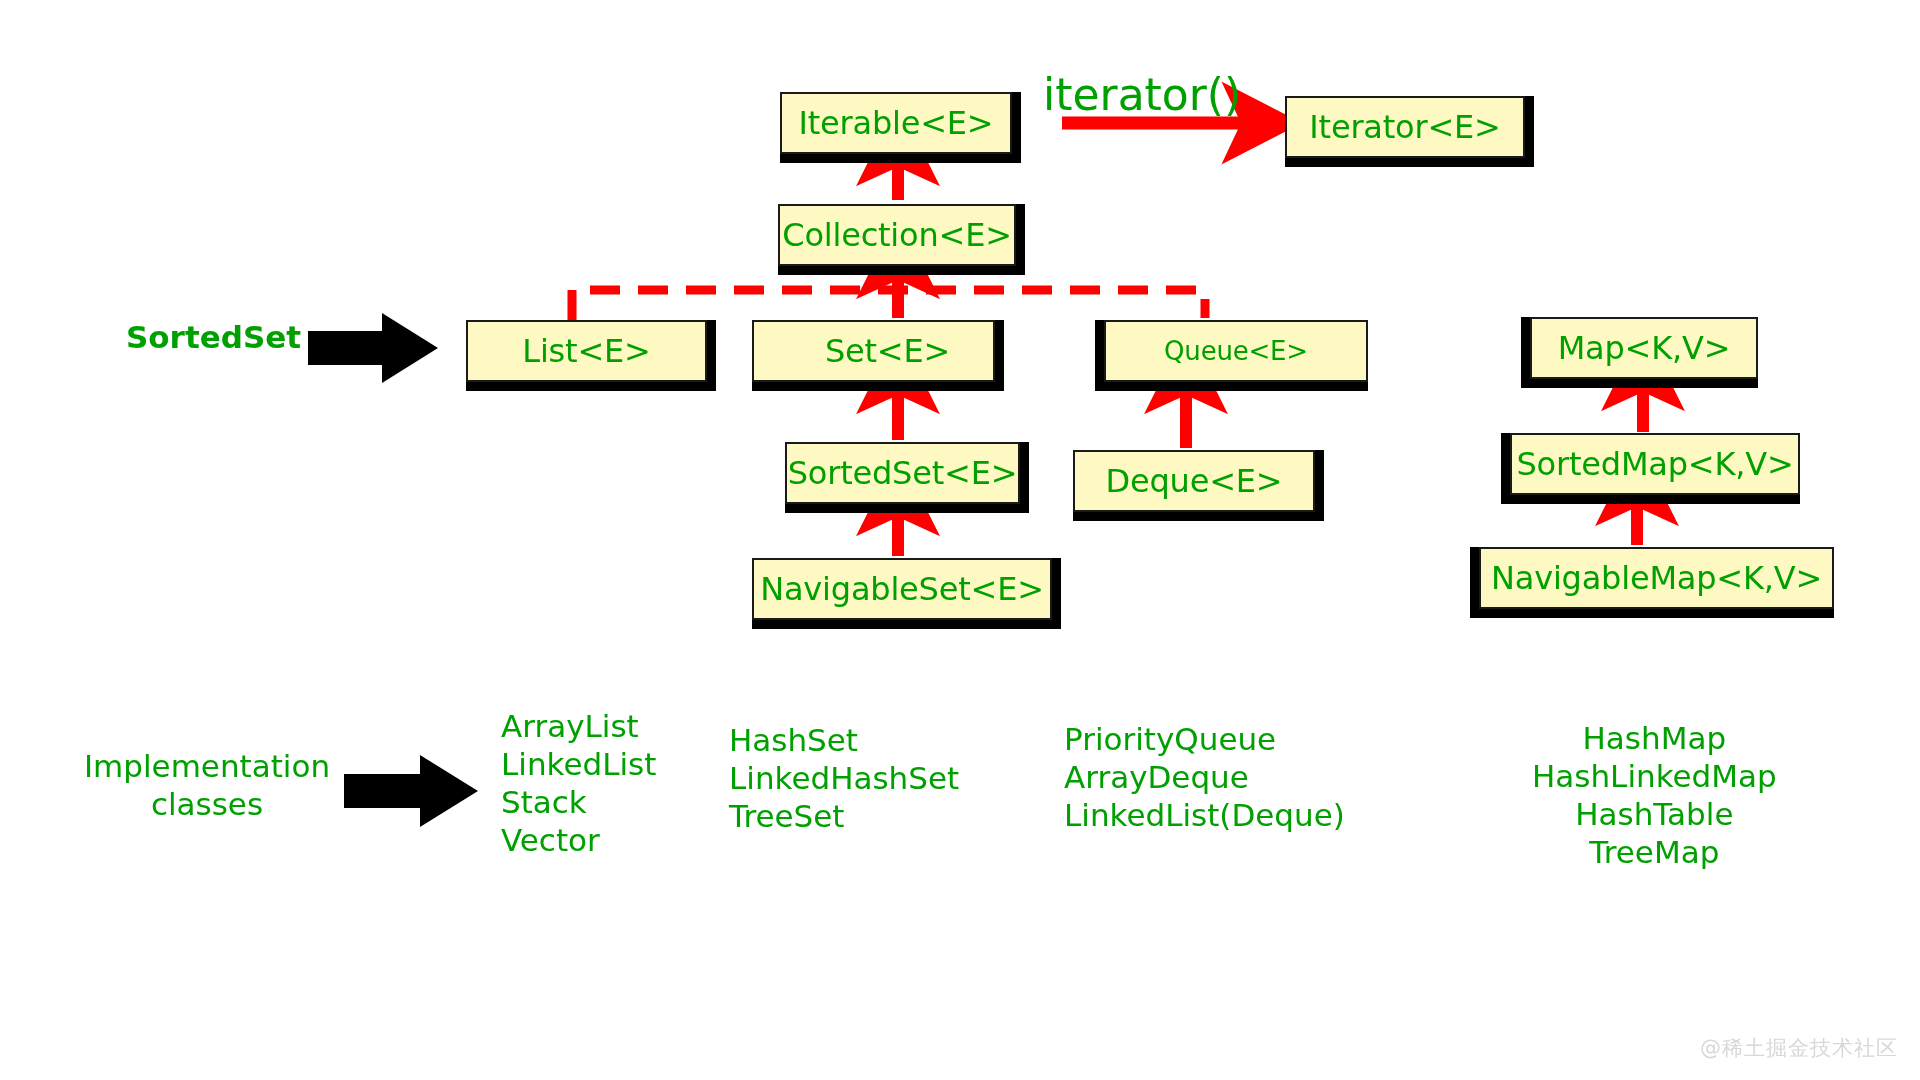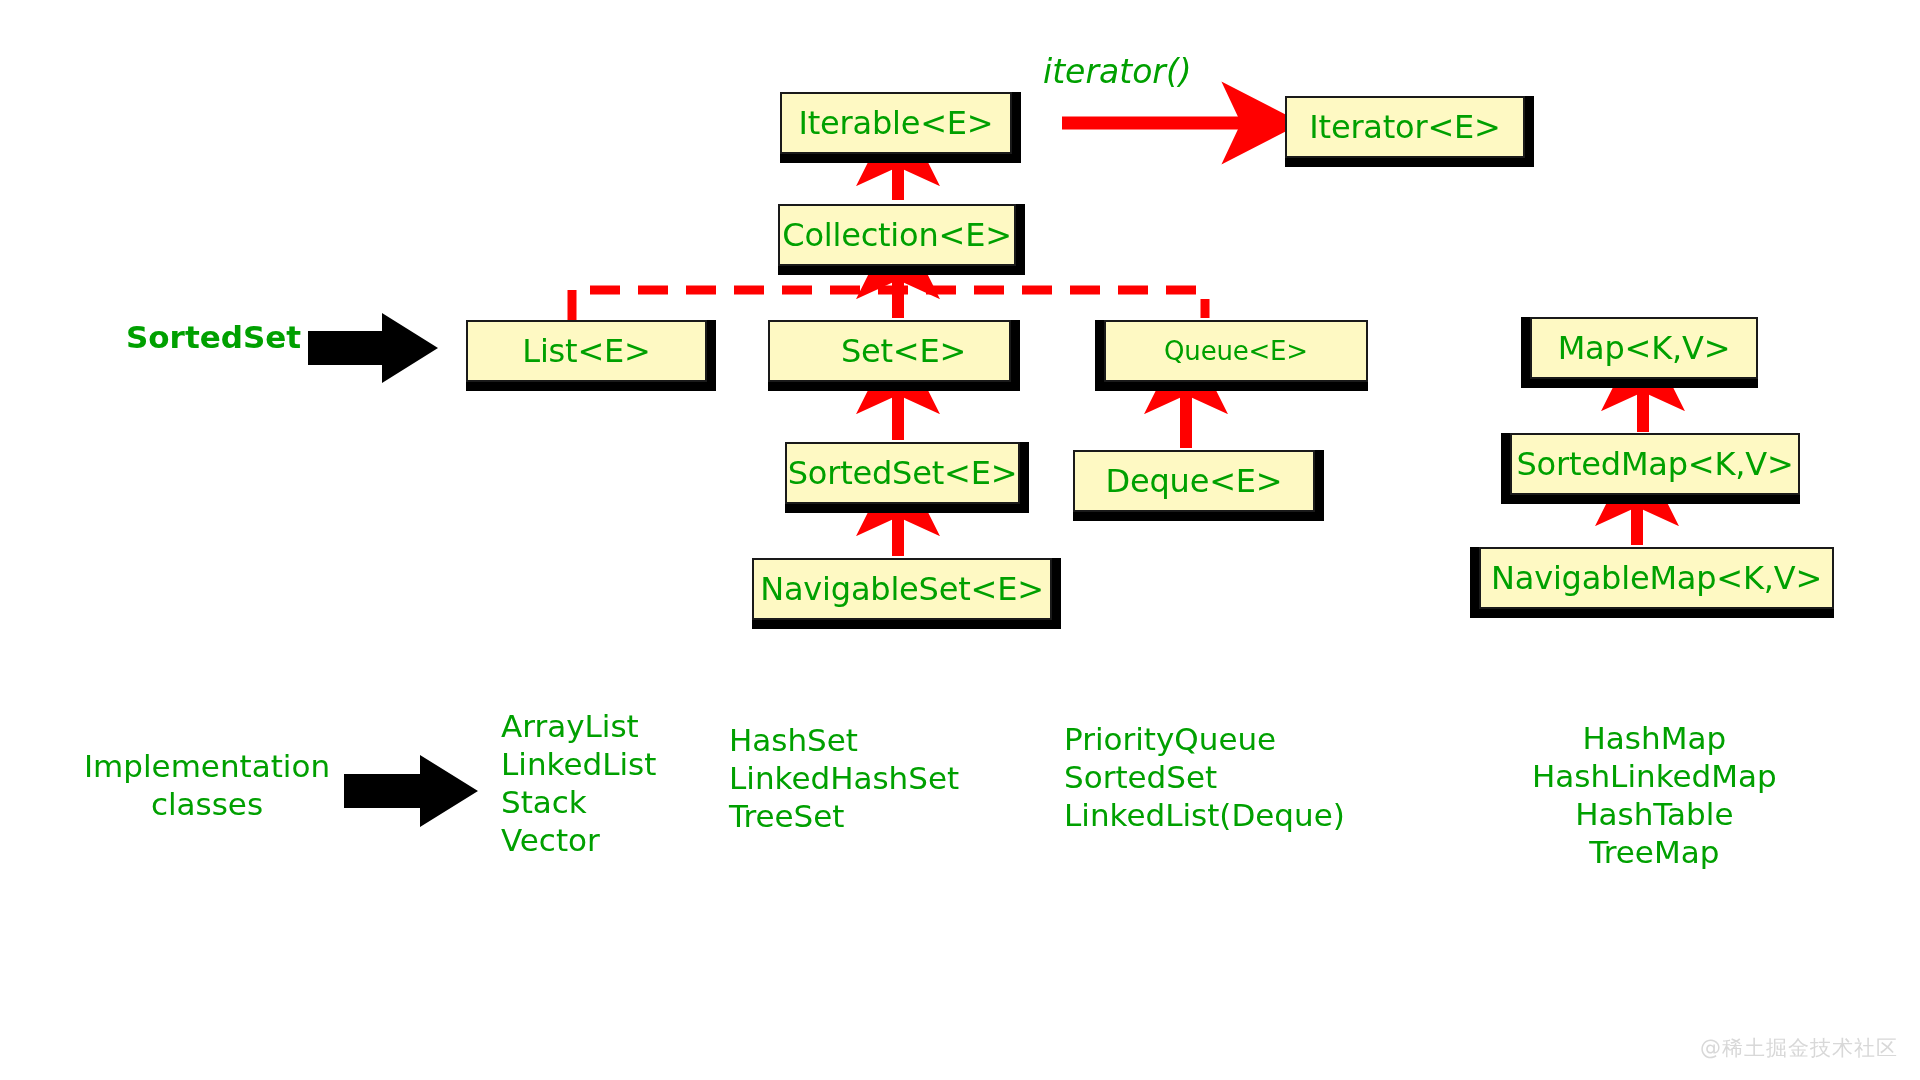--- a/index.html
+++ b/index.html
@@ -132,31 +132,31 @@
   </svg>
 
   <svg class="fatarrow" style="left:344px; top:755px; width:134px; height:72px;" viewBox="0 0 134 72" xmlns="http://www.w3.org/2000/svg">
     <path d="M0,19 L76,19 L76,0 L134,36 L76,72 L76,53 L0,53 Z" fill="#000000"></path>
   </svg>
 
   <div class="gtext" style="left:126px; top:318px; font-size:31px; font-weight:bold;">SortedSet</div>
 
   <div class="gtext" style="left:82px; top:747px; font-size:31px; text-align:center; width:250px;"><span>Implementation</span><br><span>classes</span></div>
 
-  <div class="gtext" style="left:1043px; top:52px; font-size:33px;font-style:italic;">iterator()</div>
+  <div class="gtext" style="left:1043px; top:68px; font-size:44px;">iterator()</div>
 
   <div class="node shadow-right" style="left:780px; top:92px; width:232px; height:62px; font-size:32px;">Iterable&lt;E&gt;</div>
 
   <div class="node shadow-right" style="left:1285px; top:96px; width:240px; height:62px; font-size:32px;">Iterator&lt;E&gt;</div>
 
   <div class="node shadow-right" style="left:778px; top:204px; width:238px; height:62px; font-size:32px;">Collection&lt;E&gt;</div>
 
   <div class="node shadow-right" style="left:466px; top:320px; width:241px; height:62px; font-size:32px;">List&lt;E&gt;</div>
 
-  <div class="node shadow-right" style="left:768px; top:320px; width:243px; height:62px; font-size:32px;padding-left:28px;">Set&lt;E&gt;</div>
+  <div class="node shadow-right" style="left:752px; top:320px; width:243px; height:62px; font-size:32px;padding-left:28px;">Set&lt;E&gt;</div>
 
   <div class="node shadow-left" style="left:1080px; top:320px; width:264px; height:62px; font-size:26px;margin-left:24px;">Queue&lt;E&gt;</div>
 
   <div class="node shadow-left" style="left:1530px; top:317px; width:228px; height:62px; font-size:32px;">Map&lt;K,V&gt;</div>
 
   <div class="node shadow-right" style="left:785px; top:442px; width:235px; height:62px; font-size:32px;">SortedSet&lt;E&gt;</div>
 
   <div class="node shadow-right" style="left:1073px; top:450px; width:242px; height:62px; font-size:32px;">Deque&lt;E&gt;</div>
 
   <div class="node shadow-left" style="left:1510px; top:433px; width:290px; height:62px; font-size:32px;">SortedMap&lt;K,V&gt;</div>
@@ -168,21 +168,21 @@
   <div class="gtext" style="left:501px; top:707px; font-size:31px;">ArrayList
 LinkedList
 Stack
 Vector</div>
 
   <div class="gtext" style="left:729px; top:721px; font-size:31px;">HashSet
 LinkedHashSet
 TreeSet</div>
 
   <div class="gtext" style="left:1064px; top:720px; font-size:31px;">PriorityQueue
-SortedSet
+ArrayDeque
 LinkedList(Deque)</div>
 
   <div class="gtext" style="left:1532px; top:719px; font-size:31px;text-align:center;">HashMap
 HashLinkedMap
 HashTable
 TreeMap</div>
 
   <div id="watermark">@稀土掘金技术社区</div>
 
 </div>

